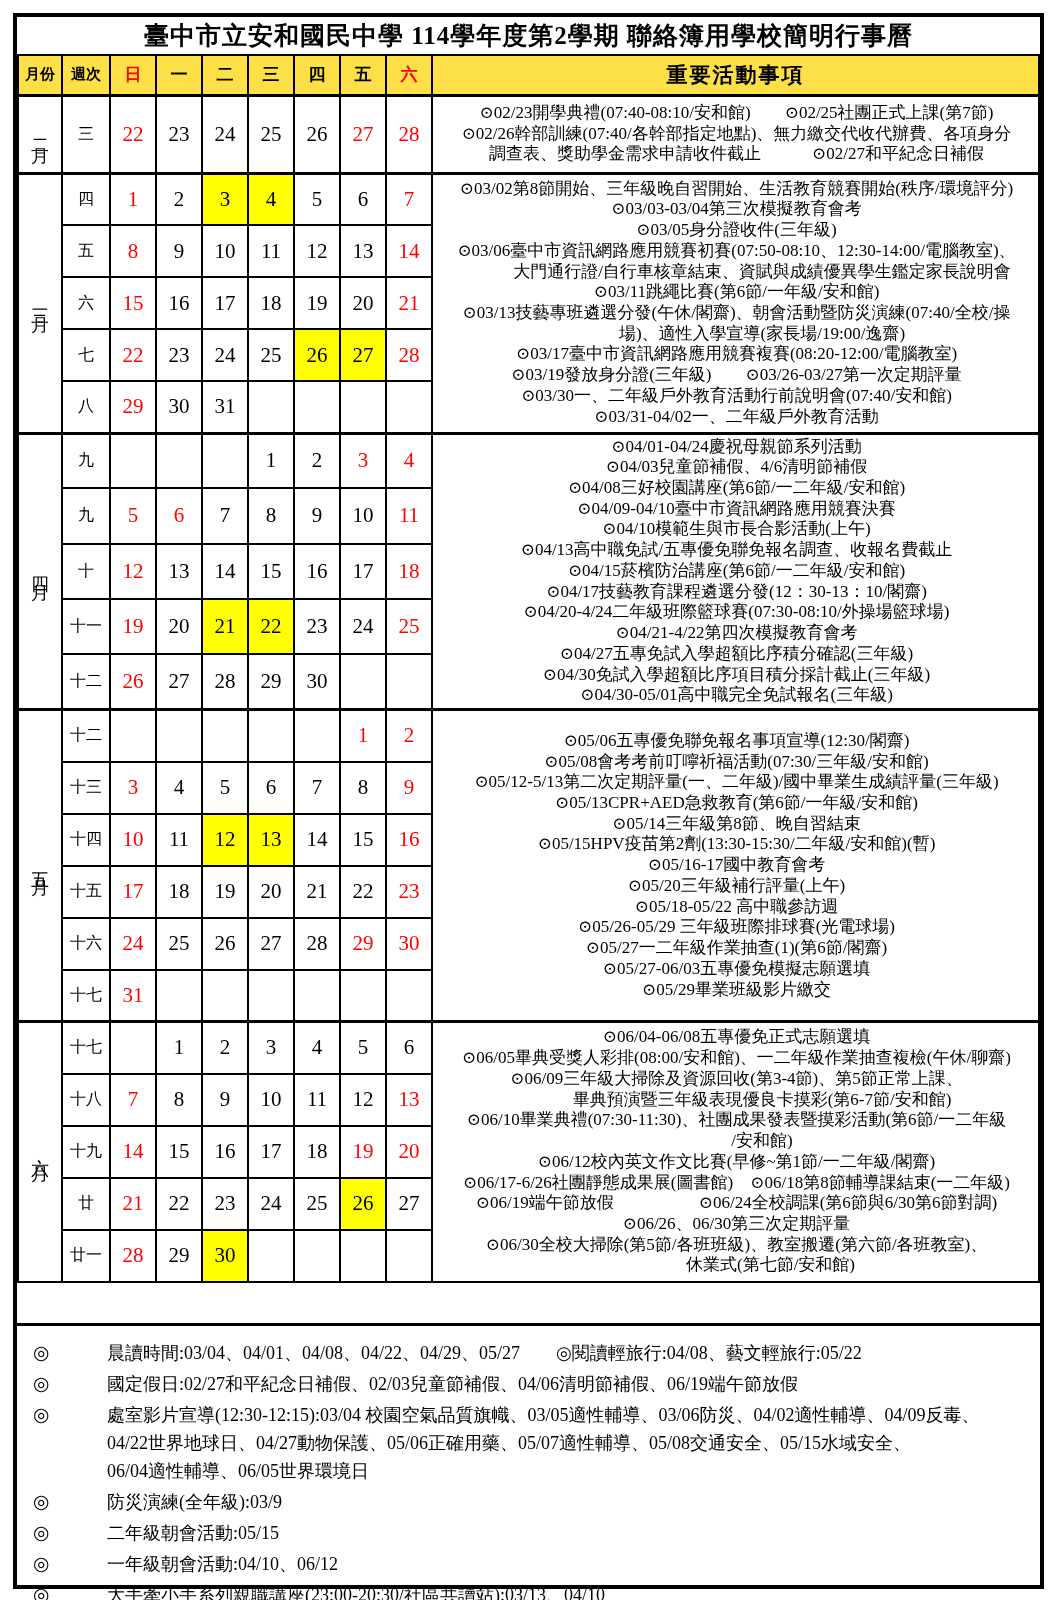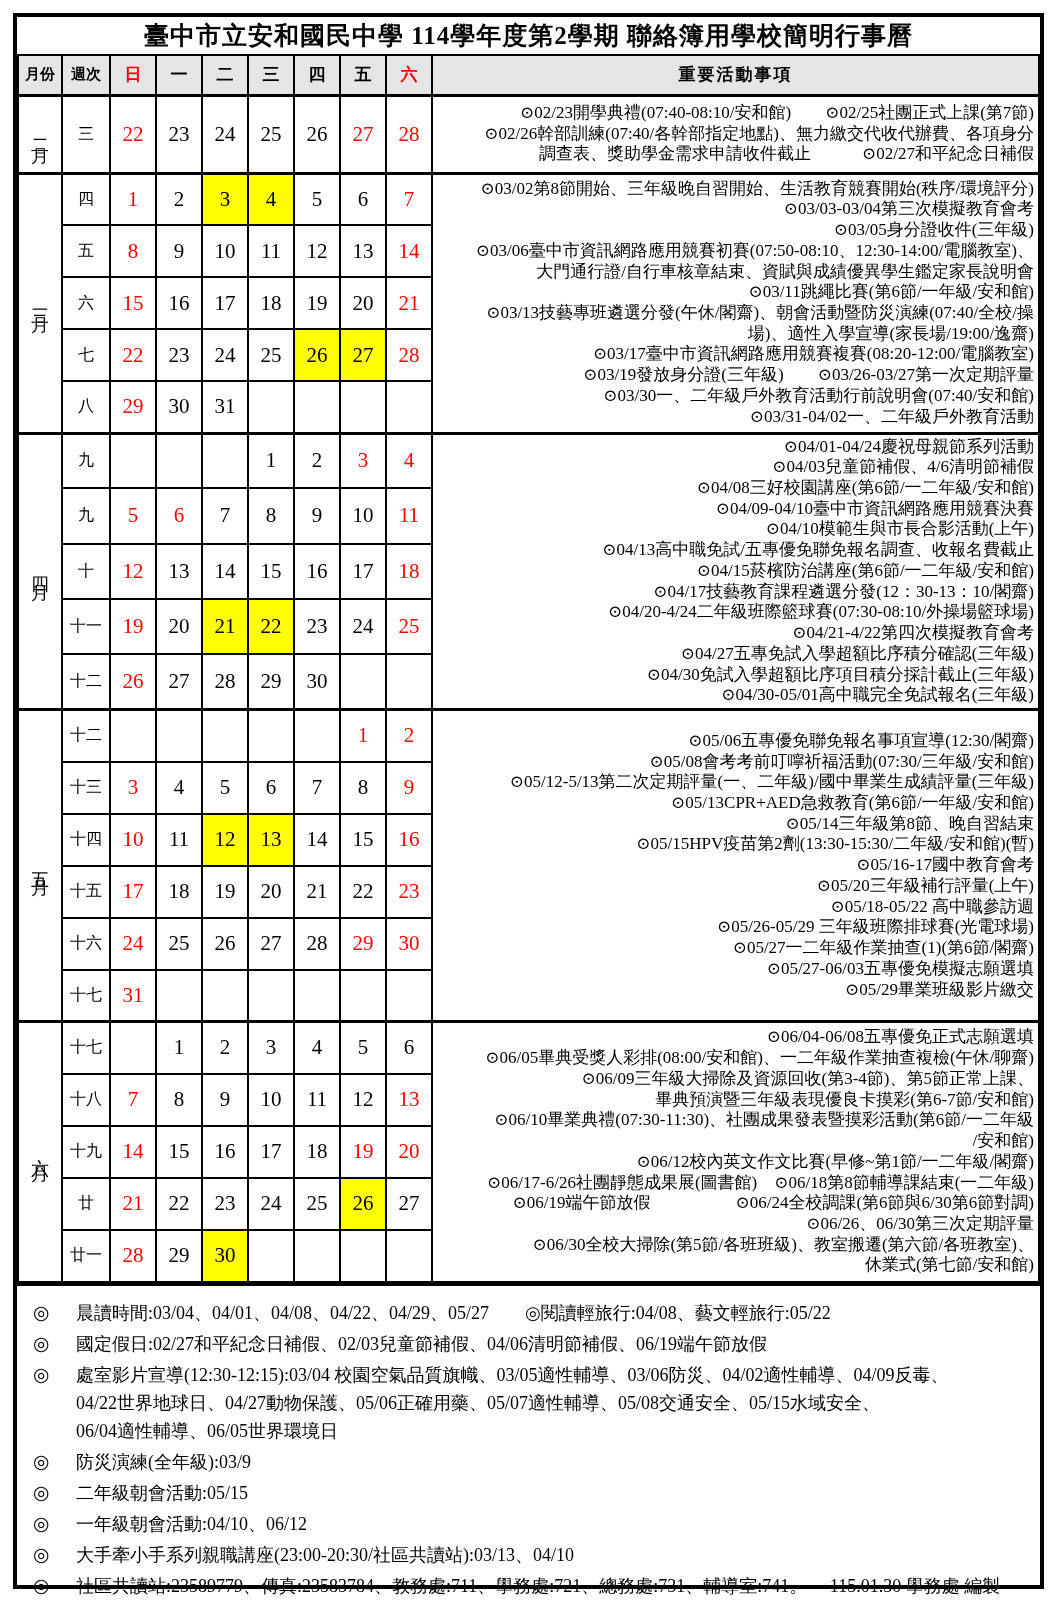--- a/index.html
+++ b/index.html
@@ -6,21 +6,21 @@
   html,body { margin:0; padding:0; background:#fff; }
   body {
     width:1057px; height:1600px;
     padding:13px 13px 11px 13px;
     font-family:"Liberation Serif","DejaVu Serif",serif;
     color:#000;
   }
   .frame {
     width:100%; height:100%;
     border:4px solid #000;
-    display:flex; flex-direction:column;
+    display:flex; flex-direction:column;gap:40px;
   }
   table.cal {
     border-collapse:collapse;
     width:100%;
     table-layout:fixed;
   }
   table.cal td, table.cal th {
     border:2px solid #000;
     padding:0;
     vertical-align:middle;
@@ -28,47 +28,47 @@
   tr.title-row td {
     border:none;
     border-bottom:2px solid #000;
     height:38px;
     text-align:center;
     font-size:25px;
     font-weight:bold;
     letter-spacing:1px;
   }
   tr.header-row th {
-    background:#e5e5e5;
+    background:#fde047;
     height:40px;
     font-size:15px;
     font-weight:bold;
     text-align:center;
   }
   tr.header-row th.dayname { font-size:17px; }
-  tr.header-row th.events-h { font-size:17px; letter-spacing:2px; }
+  tr.header-row th.events-h { font-size:21px; letter-spacing:2px; }
   .red { color:#f00; }
   td.hl { background:#ffff00; }
   td.month-cell {
     writing-mode:vertical-rl;
     text-orientation:upright;
     text-align:center;
     font-size:18px;
     letter-spacing:8px;
     padding:4px 0;
   }
   td.week-cell { text-align:center; font-size:16px; }
   td.day-cell  { text-align:center; font-size:21px; }
   td.act-cell  { vertical-align:middle; }
   .act-text {
     font-size:17px;
     line-height:1.22;
     white-space:pre-wrap;
     padding:2px 4px 2px 6px;
-    text-align:right;
+    text-align:center;
   }
   tr.month-start td { border-top:3px solid #000; }
   tr.week-row { height:52px; }
   .footer {
     flex:1;
     border-top:3px solid #000;
     padding:10px 16px 6px 16px;
     font-size:18px;
   }
   .note {
@@ -78,21 +78,21 @@
     line-height:28px;
   }
   .note .marker {
     width:30px;
     flex:0 0 30px;
     font-size:19px;
     text-align:left;
   }
   .note .note-text {
     flex:1;
-    margin-left:13px;
+    margin-left:44px;
     white-space:pre-line;
   }
 </style>
 </head>
 <body>
 
 <div class="frame">
   <table class="cal">
     <colgroup>
       <col style="width:44px">

